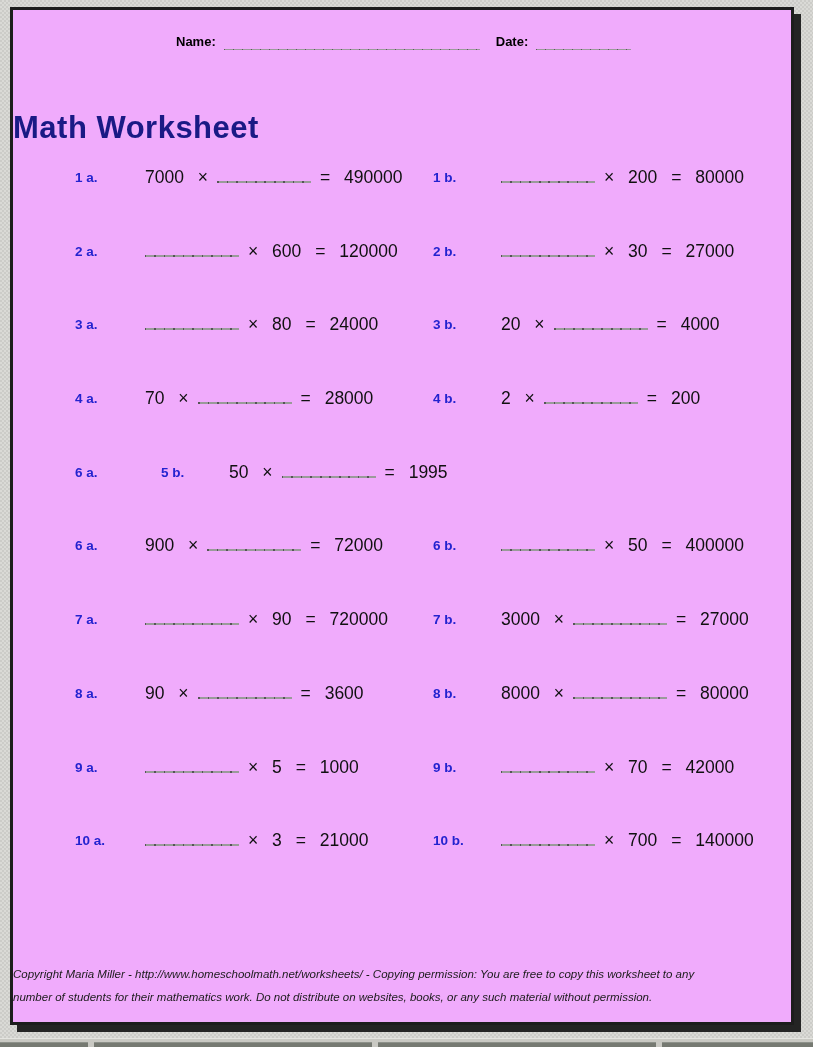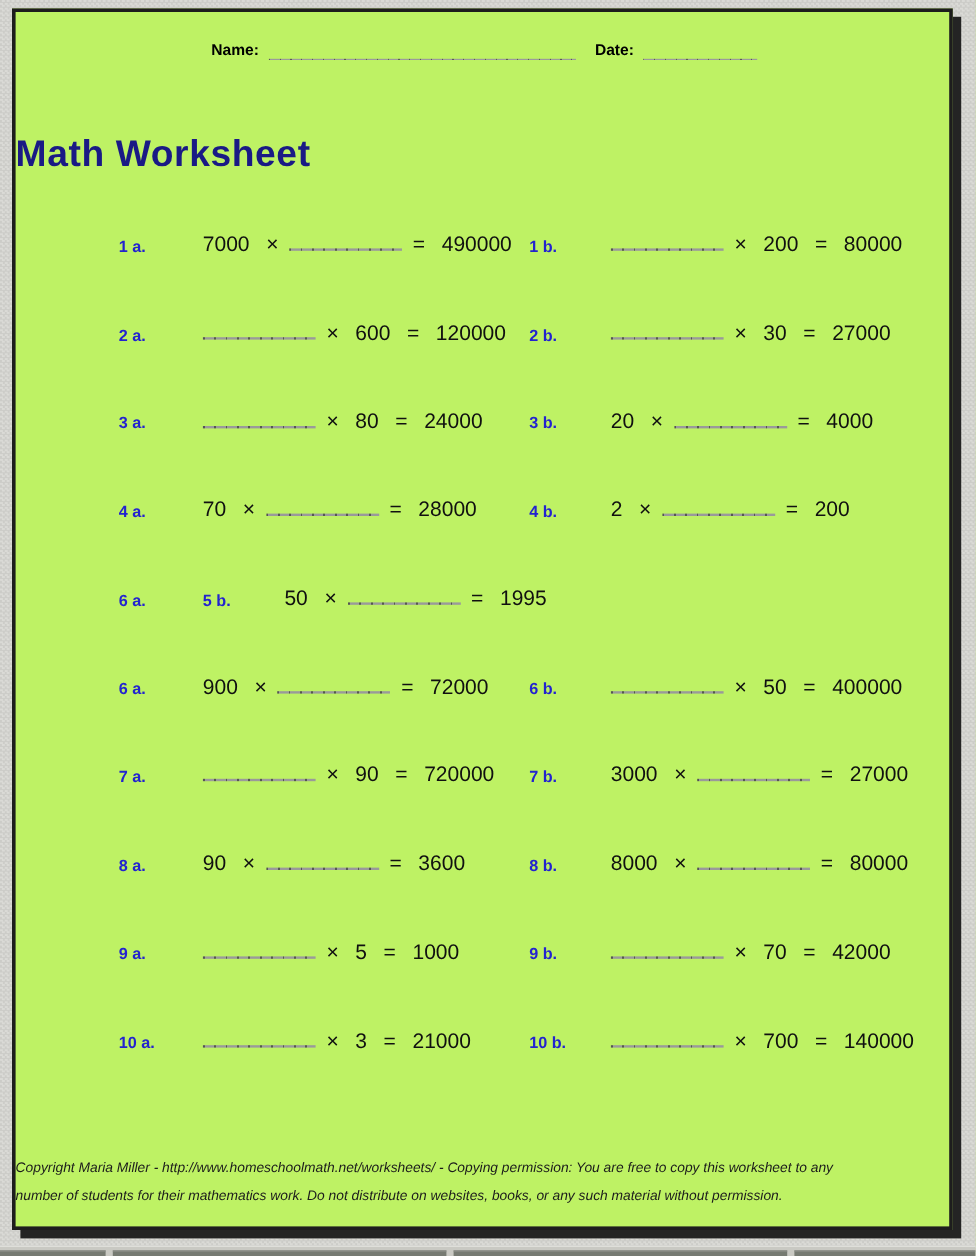--- a/index.html
+++ b/index.html
@@ -10,21 +10,21 @@
   }
   body {
     position: relative;
     background-color: #d2d2ce;
     background-image: repeating-conic-gradient(#dadad6 0% 25%, #ccccc8 0% 50%);
     background-size: 4px 4px;
   }
   .page {
     position: absolute;
     left: 10px; top: 7px; right: 19px; bottom: 22px;
-    background: #bef264;
+    background: #f0abfc;
     border: 3px solid #1d1d1d;
     box-shadow: 7px 7px 0 0 #242424;
   }
   
   .nd-row {
     position: absolute;
     top: 24px; left: 163px;
     display: flex;
     align-items: flex-end;
     font-size: 13px;
@@ -53,30 +53,30 @@
     letter-spacing: 0.5px;
   }
 
   
   .problems {
     position: absolute;
     top: 157px; left: 0; right: 0;
   }
   .prow {
     display: flex;
-    align-items: center;
+    align-items: flex-start;
     height: 73.7px;
-    padding-left: 24px;
   }
   .plabel {
     color: #2323cf;
     font-weight: bold;
     font-size: 13.5px;
     padding-top: 3px;
     white-space: nowrap;
+    margin-left: 16px;
   }
   .plabel.a { margin-left: 62px; width: 70px; }
   .plabel.b { width: 68px; }
   .expr {
     font-size: 17.5px;
     color: #101010;
     word-spacing: 9px;
     white-space: nowrap;
   }
   .expr.a { width: 272px; }

